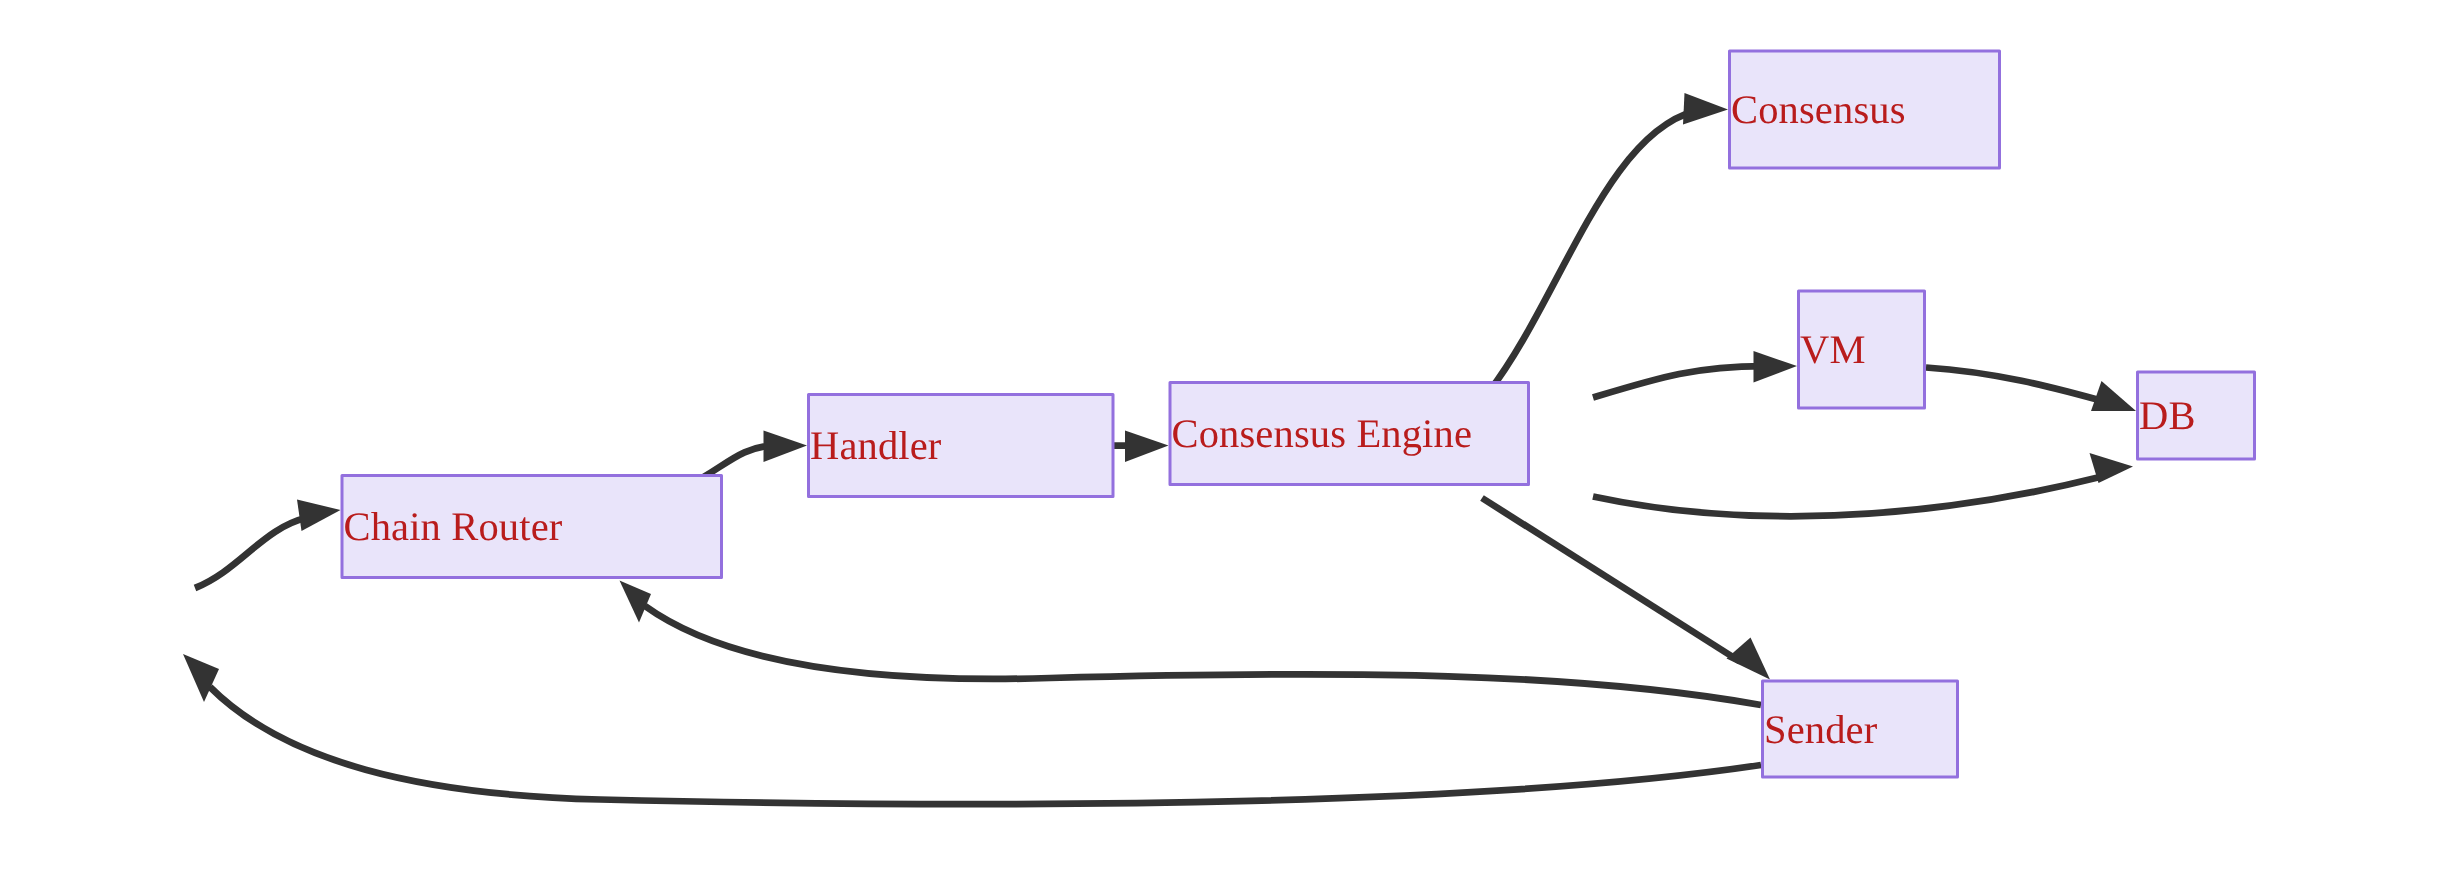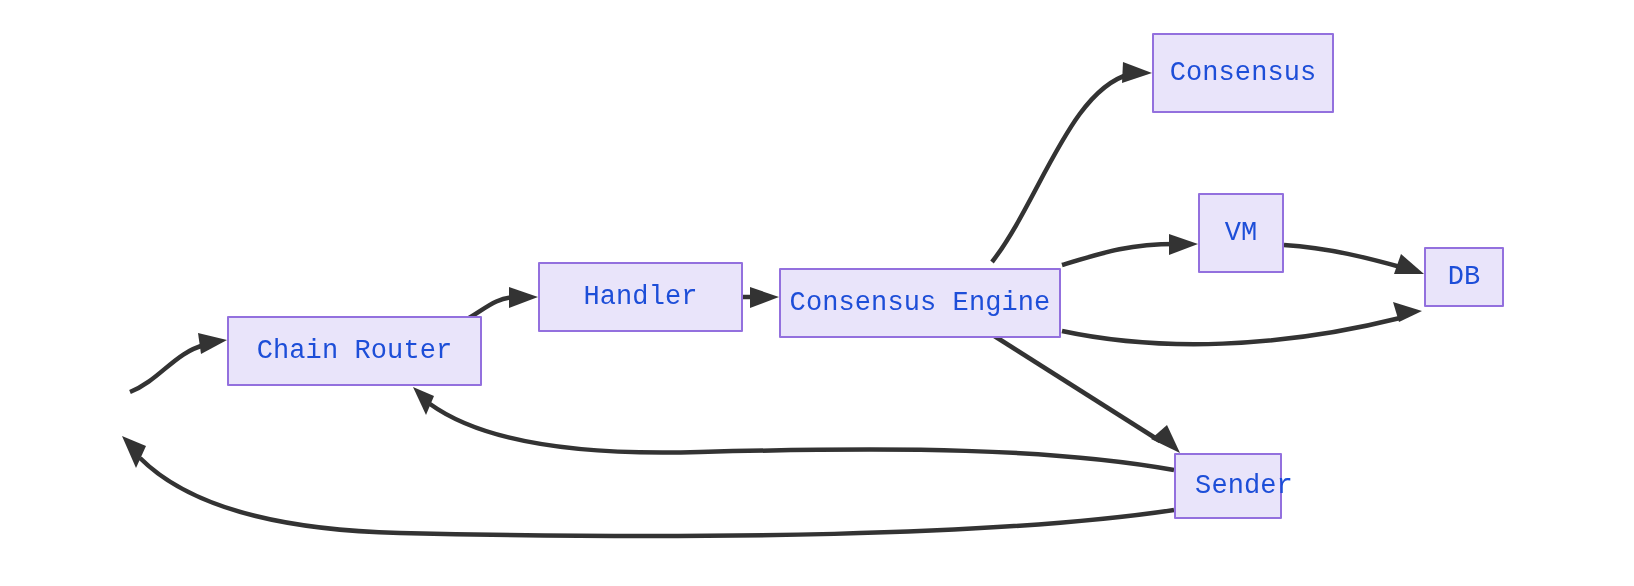--- a/index.html
+++ b/index.html
@@ -22,26 +22,25 @@
     left: 0;
     top: 0;
     width: 1634px;
     height: 586px;
   }
   .flow-node {
     position: absolute;
     box-sizing: border-box;
     display: flex;
     align-items: center;
-    justify-content: center;
     background: #e9e4fa;
     border: 2px solid #9370de;
     border-radius: 1px;
-    color: #1d4ed8;
-    font-family: Liberation Mono, monospace;
+    color: #b91c1c;
+    font-family: Liberation Serif, serif;
     font-size: 27px;
     line-height: 1;
     white-space: nowrap;
     letter-spacing: 0.1px;
   }
   .node-label {
     display: block;
     pointer-events: none;
   }
   .edge-path {
@@ -116,33 +115,33 @@
 
 
   <div class="flow-node" style="left:227px; top:316px; width:255px; height:70px;">
     <span class="node-label">Chain Router</span>
   </div>
 
   <div class="flow-node" style="left:538px; top:262px; width:205px; height:70px;">
     <span class="node-label">Handler</span>
   </div>
 
-  <div class="flow-node" style="left:779px; top:268px; width:282px; height:70px;">
+  <div class="flow-node" style="left:779px; top:254px; width:241px; height:70px;">
     <span class="node-label">Consensus Engine</span>
   </div>
 
   <div class="flow-node" style="left:1152px; top:33px;  width:182px; height:80px;">
     <span class="node-label">Consensus</span>
   </div>
 
   <div class="flow-node" style="left:1198px; top:193px; width:86px;  height:80px;">
     <span class="node-label">VM</span>
   </div>
 
   <div class="flow-node" style="left:1424px; top:247px; width:80px;  height:60px;">
     <span class="node-label">DB</span>
   </div>
 
-  <div class="flow-node" style="left:1174px; top:453px; width:108px; height:66px;padding-left:32px;">
+  <div class="flow-node" style="left:1174px; top:453px; width:132px; height:66px;">
     <span class="node-label">Sender</span>
   </div>
 
 </div>
 
 </body></html>

